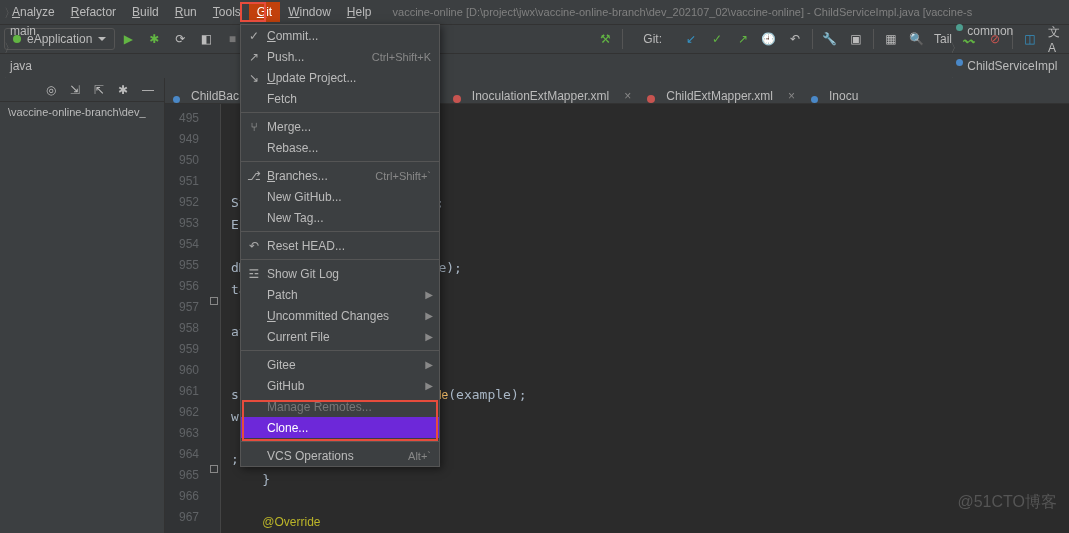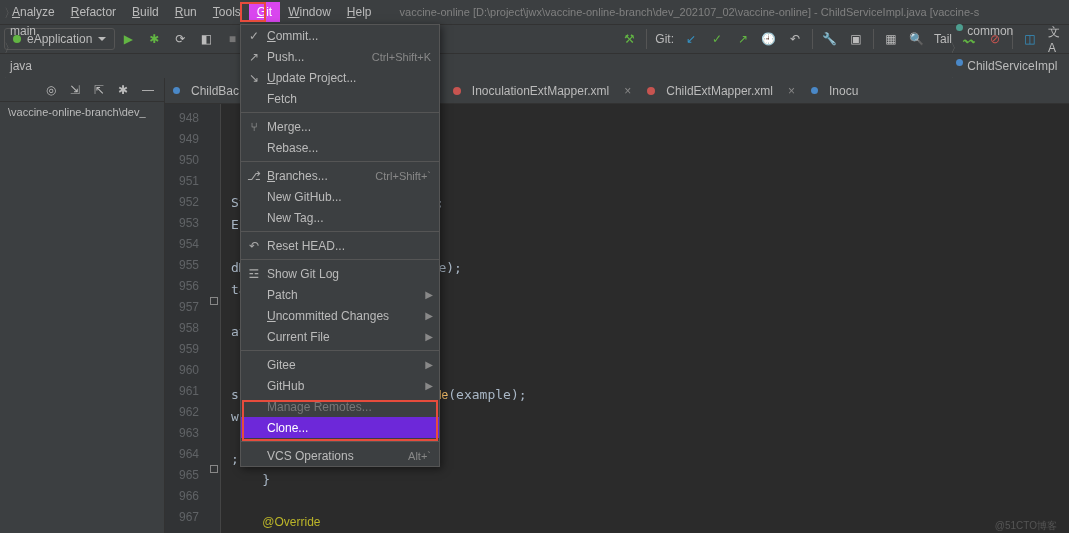--- a/index.html
+++ b/index.html
@@ -1,21 +1,21 @@
 <!DOCTYPE html>
 <html><head>
 <meta charset="utf-8">
 <style>
 *{box-sizing:border-box;margin:0;padding:0;font-family:"Segoe UI",Arial,sans-serif;font-size:12px;user-select:none}
 body{background:#2b2b2b;color:#bbb;width:1069px;height:533px;overflow:hidden;position:relative}
 .menubar{height:24px;background:#3c3f41;display:flex;align-items:center;padding:0 4px;color:#bbb}
 .menubar .mi{padding:3px 8px;cursor:default}
-.menubar .mi.active{background:#d946ef;color:#fff}
+.menubar .mi.active{background:#c2410c;color:#fff}
 .menubar .mi u{text-decoration:underline}
-.menubar .title{margin-left:20px;color:#808080;font-size:11px;white-space:nowrap}
+.menubar .title{margin-left:13px;color:#808080;font-size:11px;white-space:nowrap}
 .toolbar{height:30px;background:#3c3f41;display:flex;align-items:center;border-top:1px solid #323232;border-bottom:1px solid #323232}
 .run-config{display:flex;align-items:center;gap:6px;padding:0 8px;border:1px solid #555;border-radius:3px;margin-left:4px;height:22px}
 .tri-down{width:0;height:0;border-left:4px solid transparent;border-right:4px solid transparent;border-top:4px solid #bbb}
 .tb-ico{width:16px;height:16px;margin:0 5px;display:flex;align-items:center;justify-content:center;color:#bbb}
 .tb-sep{width:1px;height:20px;background:#555;margin:0 4px}
 .breadcrumb{height:24px;background:#3c3f41;display:flex;align-items:center;padding:0 4px;gap:2px;font-size:11px}
 .bc-seg{display:flex;gap:4px;padding:2px 6px;color:#bbb}
 .bc-sep{color:#666}
 .dot{width:7px;height:7px;border-radius:50%;display:inline-block}
 .dot.blue{background:#4a88c7}
@@ -23,42 +23,42 @@
 .dot.green{background:#62b543;width:8px;height:8px}
 .dot.red{background:#c75450;width:8px;height:8px}
 .dot.pink{background:#d75a9e;width:8px;height:8px}
 .main{display:flex;height:calc(100% - 78px)}
 .project{width:165px;background:#3c3f41;border-right:1px solid #323232;display:flex;flex-direction:column}
 .proj-tb{height:24px;display:flex;align-items:center;justify-content:flex-end;gap:10px;padding:0 8px;border-bottom:1px solid #323232}
 .proj-tb .ic{width:14px;height:14px;color:#bbb}
 .proj-path{padding:4px 8px;font-size:11px;color:#bbb;white-space:nowrap;overflow:hidden}
 .editor{flex:1;display:flex;flex-direction:column;background:#2b2b2b;position:relative;min-width:0}
 .tabs{height:26px;display:flex;align-items:center;background:#3c3f41;border-bottom:1px solid #323232;overflow:hidden}
-.tab{display:flex;align-items:center;gap:11px;padding:0 8px;height:100%;color:#bbb;white-space:nowrap}
+.tab{display:flex;align-items:flex-end;gap:11px;padding:0 8px;height:100%;color:#bbb;white-space:nowrap}
 .tab .x{color:#888;margin-left:4px}
 .tab.first{border-right:1px solid #323232}
 .code-area{flex:1;display:flex;overflow:hidden}
 .gutter{width:42px;background:#313335;text-align:right;padding:4px 8px 0 0;color:#606366;font-family:Consolas,monospace;font-size:12px;line-height:21px}
 .gutter .ln{height:21px}
 .gutdiv{width:14px;background:#313335;border-right:1px solid #444;position:relative}
 .fold{position:absolute;left:3px;width:8px;height:8px;border:1px solid #888}
 .code{flex:1;padding:4px 0 0 10px;font-family:Consolas,monospace;font-size:13px;line-height:21px;color:#a9b7c6;white-space:pre}
 .mth{color:#ffc66d}
 .ann{color:#bbb529}
 .dropdown{position:absolute;left:240px;top:24px;width:200px;background:#3c3f41;border:1px solid #555;box-shadow:2px 2px 8px rgba(0,0,0,.5);z-index:100}
 .dd-item{height:21px;display:flex;align-items:center;padding:0 8px 0 4px;color:#bbb;cursor:default;position:relative}
 .dd-item .ic{width:18px;display:flex;justify-content:center;color:#aaa}
 .dd-item .lbl{flex:1;padding-left:4px}
 .dd-item .sc{color:#888;font-size:11px}
 .dd-item .sub{color:#888;font-size:10px;position:absolute;right:6px}
 .dd-item.hover{background:#6d28d9;color:#fff}
 .dd-item.disabled{color:#777}
 .dd-sep{height:1px;background:#555;margin:3px 0}
 .redbox{position:absolute;border:2px solid #e74c3c;pointer-events:none;z-index:200}
-.watermark{position:absolute;right:12px;bottom:0;color:#555;font-size:10px}
+.watermark{position:absolute;right:12px;bottom:20px;color:#555;font-size:16px}
 </style>
 </head>
 <body>
 
 <div class="menubar">
   <span id="menus"><span class="mi"><u>A</u>nalyze</span><span class="mi"><u>R</u>efactor</span><span class="mi"><u>B</u>uild</span><span class="mi"><u>R</u>un</span><span class="mi"><u>T</u>ools</span><span class="mi active"><u>G</u>it</span><span class="mi"><u>W</u>indow</span><span class="mi"><u>H</u>elp</span></span>
   <span class="title">vaccine-online [D:\project\jwx\vaccine-online-branch\dev_202107_02\vaccine-online] - ChildServiceImpl.java [vaccine-s</span>
 </div>
 
 <div class="toolbar">
@@ -69,21 +69,21 @@
   </div>
   <span class="tb-ico" style="color:#62b543">▶</span>
   <span class="tb-ico" style="color:#62b543">✱</span>
   <span class="tb-ico">⟳</span>
   <span class="tb-ico">◧</span>
   <span class="tb-ico" style="color:#777">■</span>
   <span class="tb-sep"></span>
   <div style="flex:1"></div>
   <span class="tb-ico" style="color:#62b543">⚒</span>
   <span class="tb-sep"></span>
-  <span style="color:#bbb;margin:0 4px">Git:</span>
+  <span style="color:#bbb;margin:0 16px">Git:</span>
   <span class="tb-ico" style="color:#3592c4">↙</span>
   <span class="tb-ico" style="color:#62b543">✓</span>
   <span class="tb-ico" style="color:#62b543">↗</span>
   <span class="tb-ico">🕘</span>
   <span class="tb-ico">↶</span>
   <span class="tb-sep"></span>
   <span class="tb-ico">🔧</span>
   <span class="tb-ico">▣</span>
   <span class="tb-sep"></span>
   <span class="tb-ico">▦</span>
@@ -154,21 +154,21 @@
           <span>ChildExtMapper.xml</span>
           <span class="x">×</span>
         </div>
         <div class="tab">
           <span class="dot blue"></span>
           <span>Inocu</span>
         </div>
       </div>
     <div class="code-area">
       <div class="gutter" id="gutter">
-          <div class="ln">948</div>
+          <div class="ln">495</div>
           <div class="ln">949</div>
           <div class="ln">950</div>
           <div class="ln">951</div>
           <div class="ln">952</div>
           <div class="ln">953</div>
           <div class="ln">954</div>
           <div class="ln">955</div>
           <div class="ln">956</div>
           <div class="ln">957</div>
           <div class="ln">958</div>

